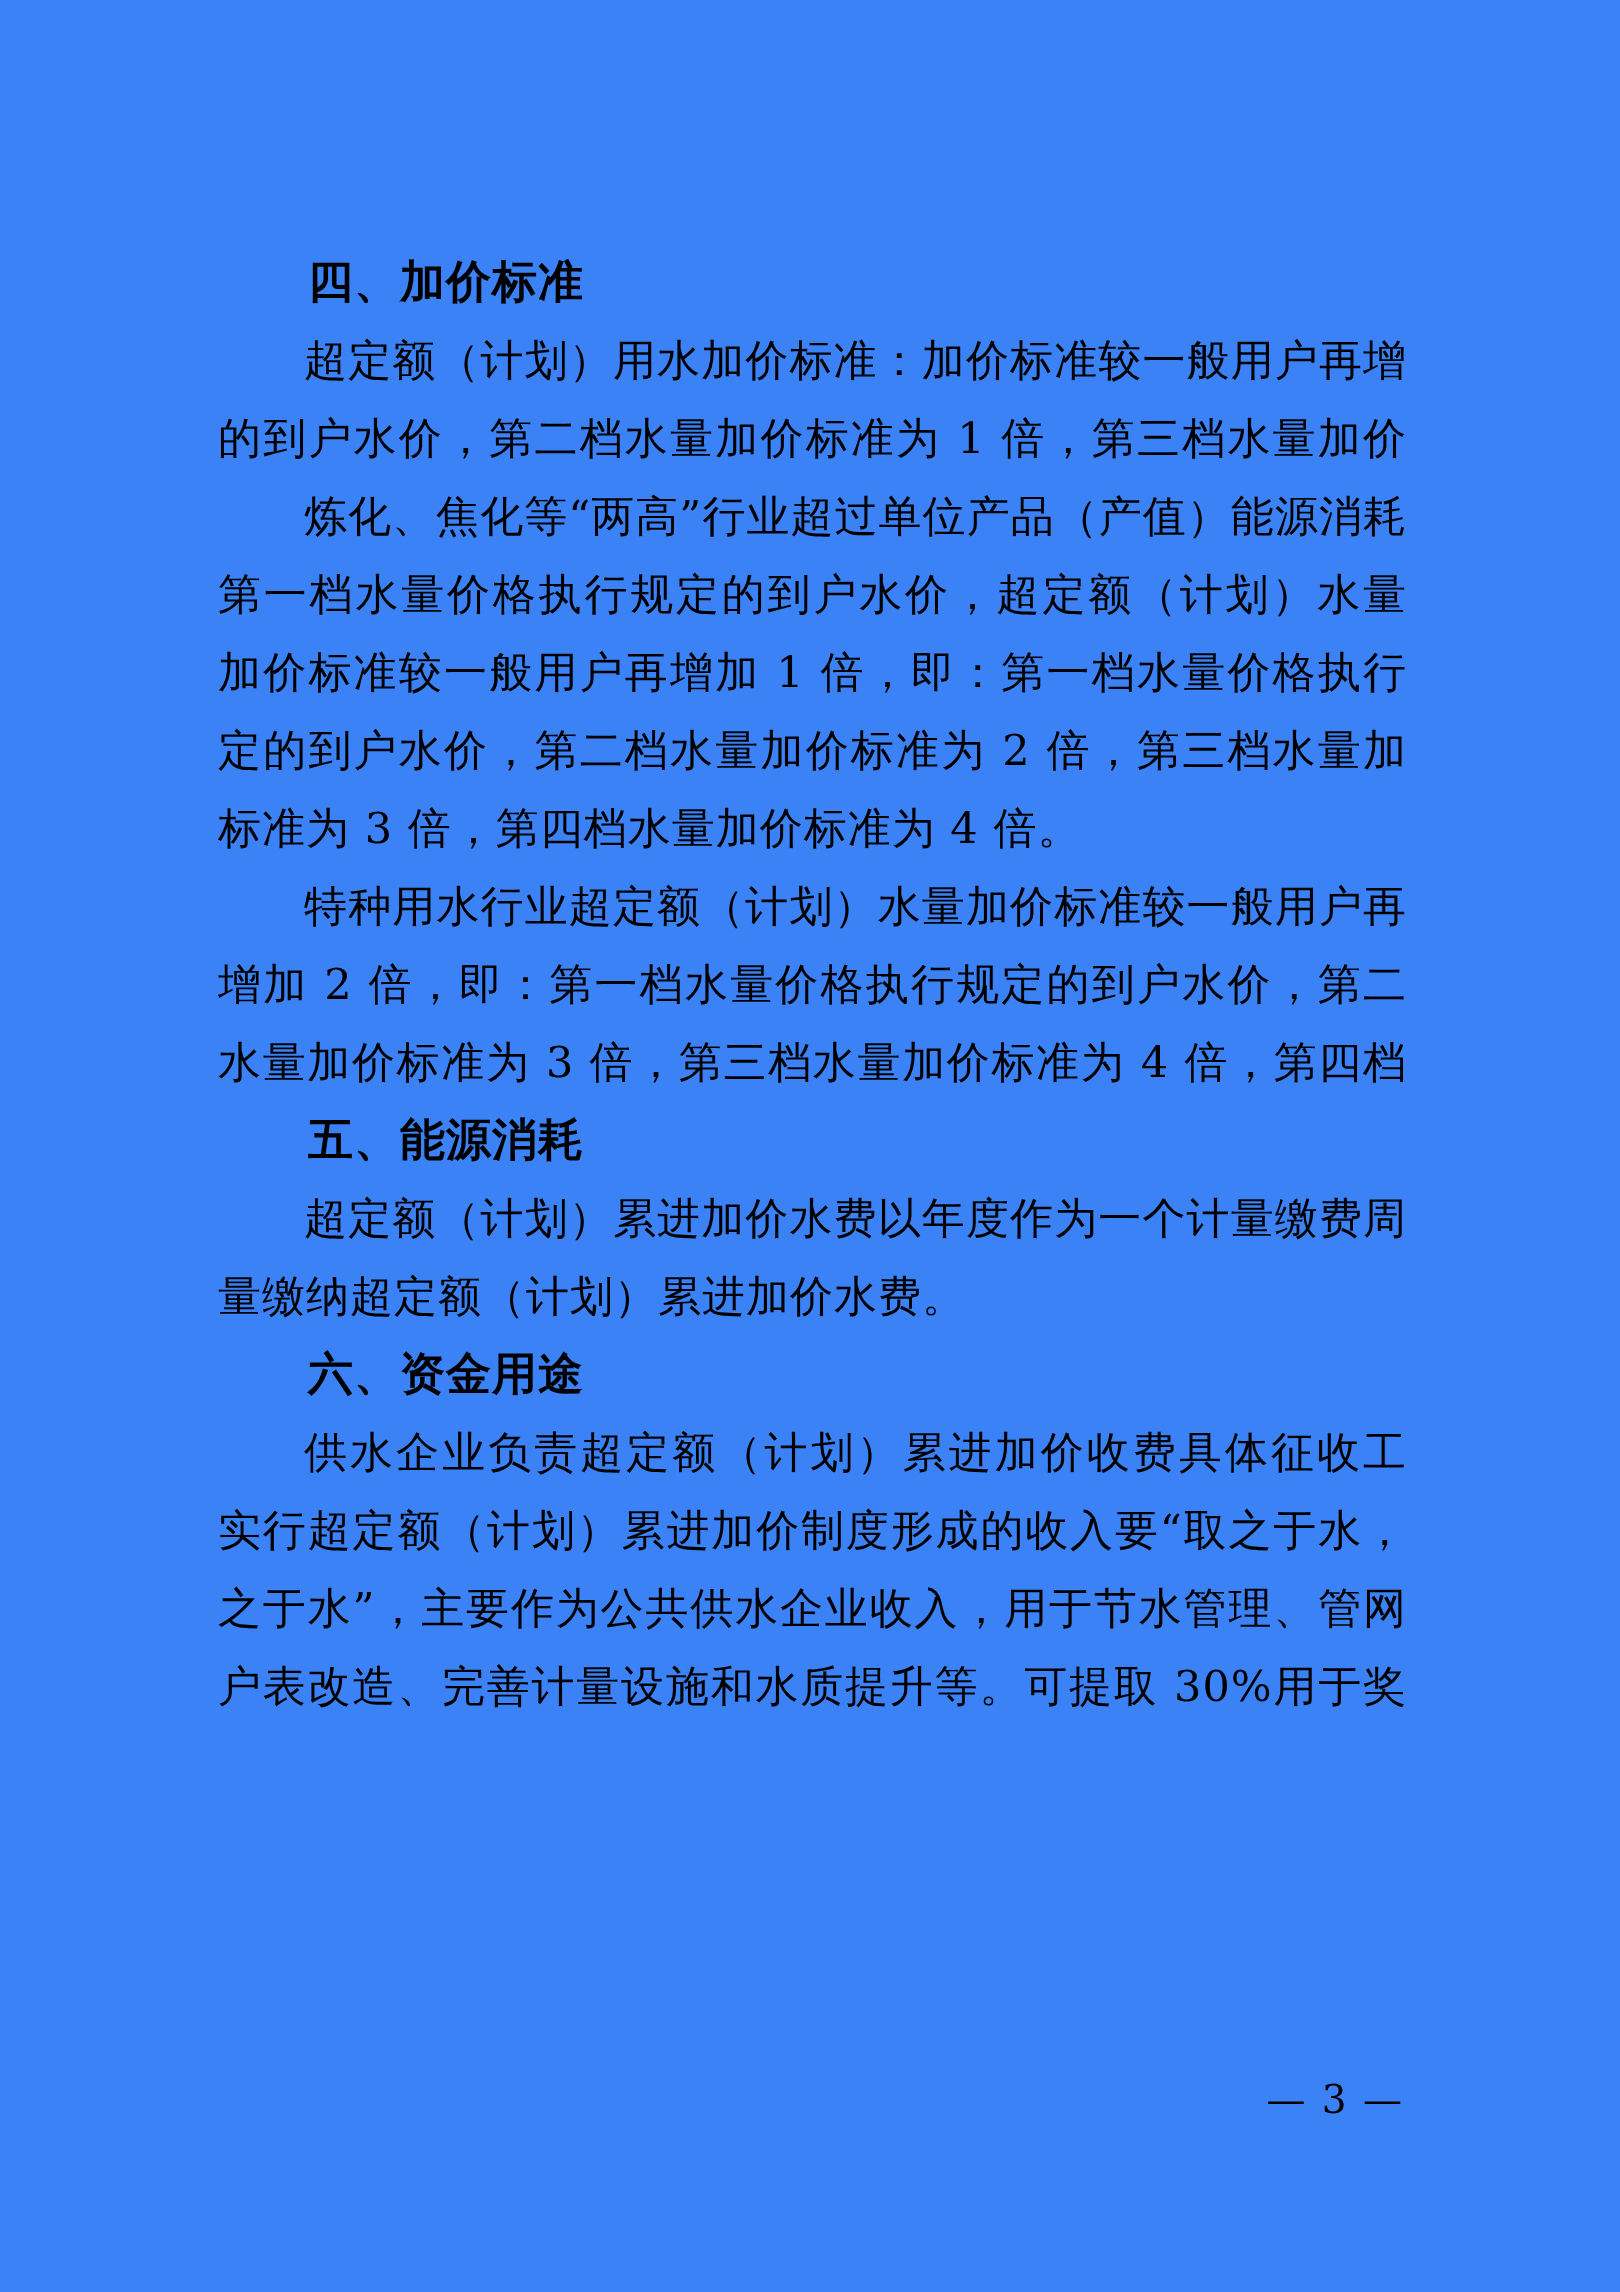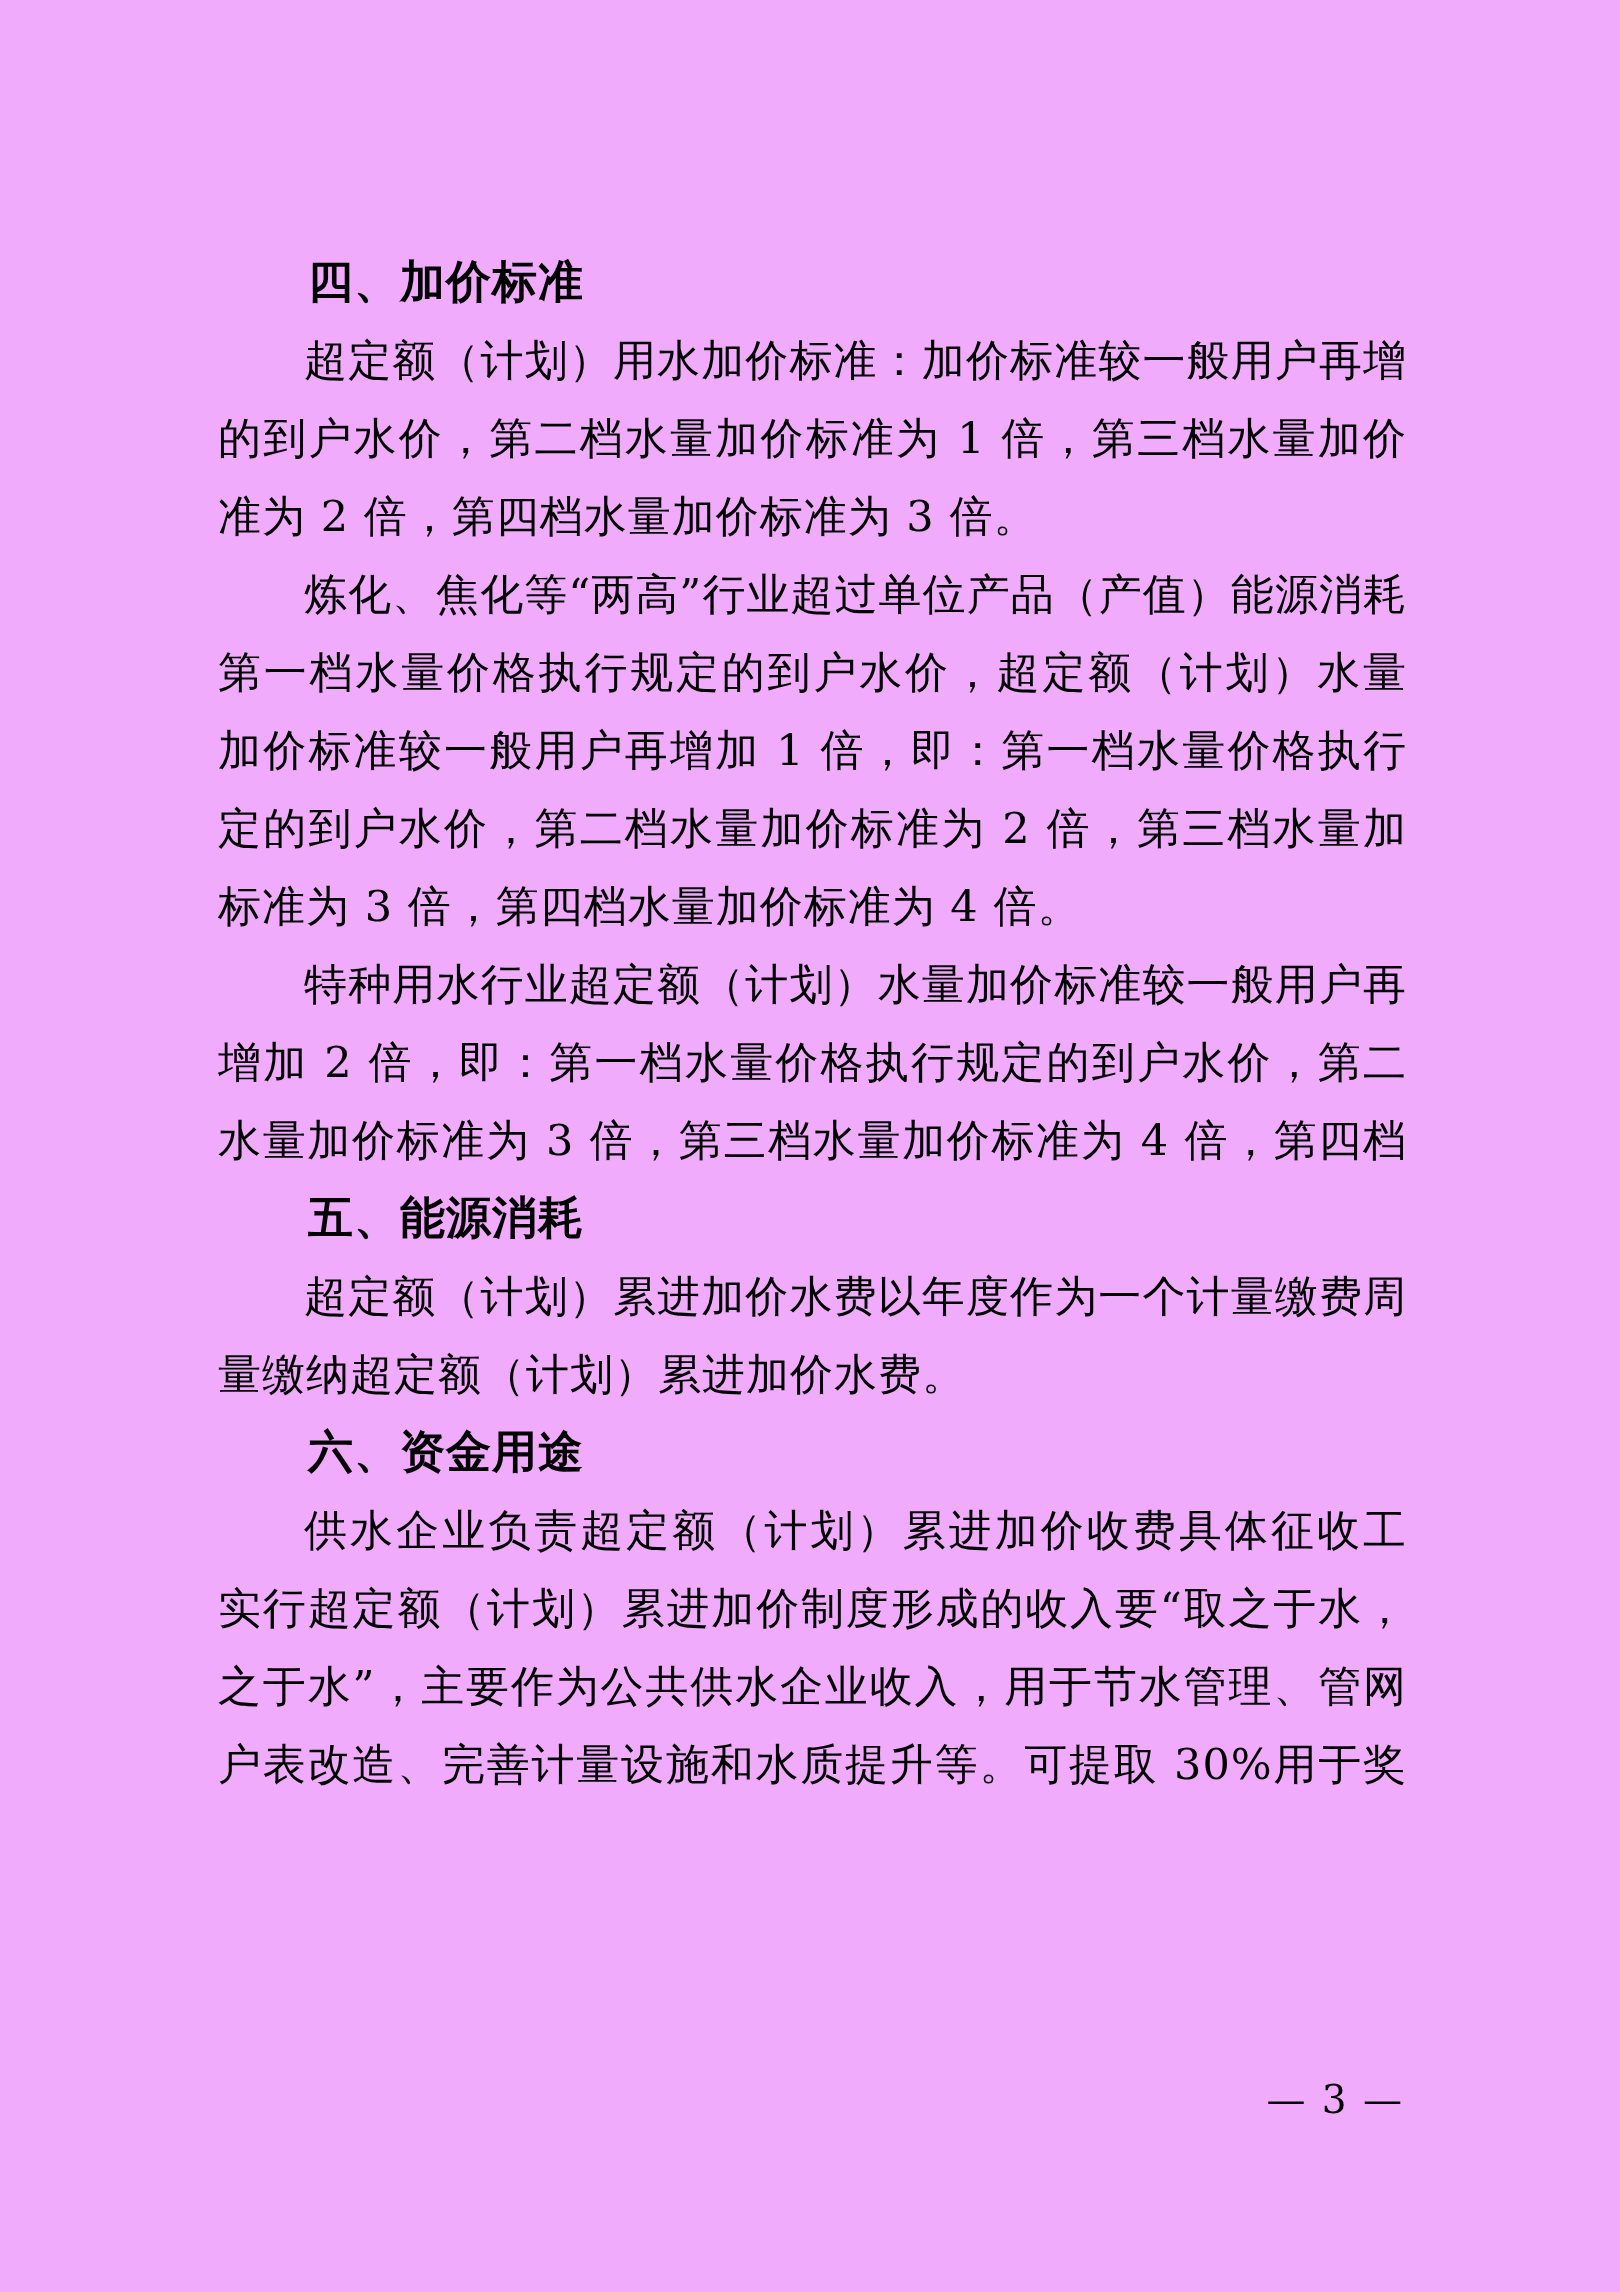--- a/index.html
+++ b/index.html
@@ -8,21 +8,21 @@
     height: 2293px;
     position: relative;
     background: #ffffff;
     color: #000000;
     overflow: hidden;
     font-family: "DejaVu Serif", "Liberation Serif", serif;
   }
   .page {
     position: absolute;
     inset: 0;
-    background: #f0abfc;
+    background: #3b82f6;
   }
   .content {
     position: absolute;
     left: 218px;
     top: 243px;
     width: 1189px;
   }
   .line {
     font-size: 43px;
     line-height: 78px;
@@ -56,21 +56,20 @@
 </head>
 <body>
 
 <div class="page">
   <main class="content">
       <section>
         <div class="line heading">四、加价标准</div>
         <div>
           <div class="line first">超定额（计划）用水加价标准：加价标准较一般用户再增加</div>
           <div class="line">的到户水价，第二档水量加价标准为 1 倍，第三档水量加价标</div>
-          <div class="line short-last">准为 2 倍，第四档水量加价标准为 3 倍。</div>
         </div>
         <div>
           <div class="line first">炼化、焦化等“两高”行业超过单位产品（产值）能源消耗</div>
           <div class="line">第一档水量价格执行规定的到户水价，超定额（计划）水量</div>
           <div class="line">加价标准较一般用户再增加 1 倍，即：第一档水量价格执行规</div>
           <div class="line">定的到户水价，第二档水量加价标准为 2 倍，第三档水量加价</div>
           <div class="line short-last">标准为 3 倍，第四档水量加价标准为 4 倍。</div>
         </div>
         <div>
           <div class="line first">特种用水行业超定额（计划）水量加价标准较一般用户再</div>

